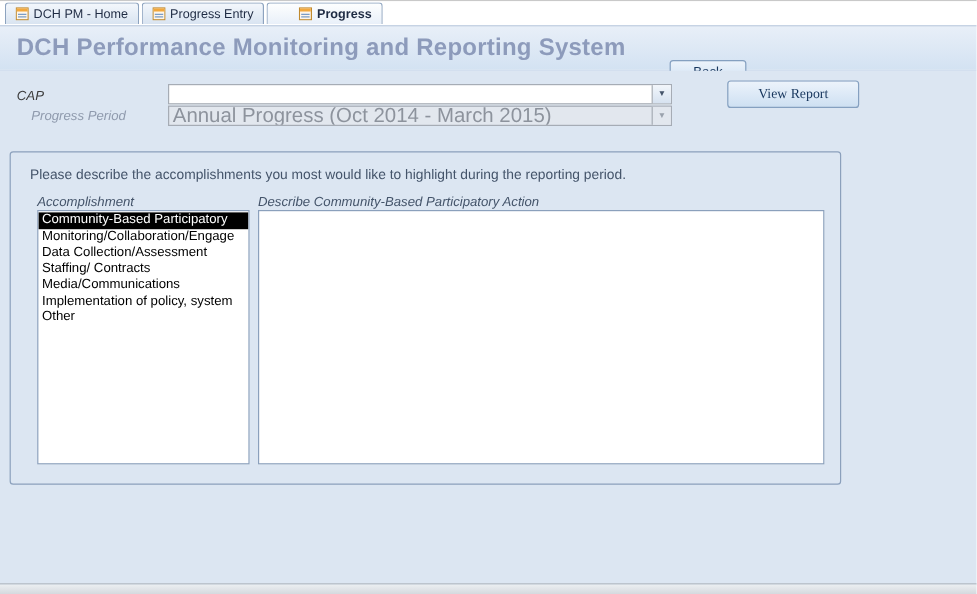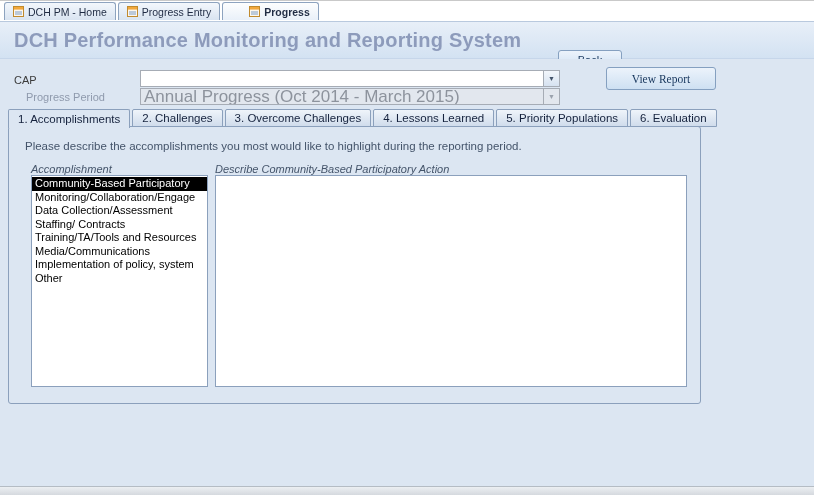--- a/index.html
+++ b/index.html
@@ -50,21 +50,21 @@
   }
   .back-btn { position:absolute; left:558px; top:28px; width:64px; height:20px; }
 
   
   .form-bg {
     position:absolute; top:58px; left:0; right:0; height:429px;
     background:#dce6f2;
   }
 
   
-  .field-label { position:absolute; font-size:11px; color:#3b3b3b; white-space:nowrap; }
+  .field-label { position:absolute; font-size:11px; color:#3b3b3b; white-space:nowrap;font-style:italic; }
   .field-label.disabled { color:#8f9aad; }
   .cap-label { left:14px; top:73px; }
   .pp-label  { left:26px; top:90px; }
 
   .combo {
     position:absolute; display:flex; align-items:stretch;
     background:#ffffff; border:1px solid #a6acb5;
   }
   .cap-combo { left:140px; top:69px; width:420px; height:17px; }
   .pp-combo  { left:140px; top:87px; width:420px; height:17px; background:#e2e7ee; }
@@ -187,41 +187,32 @@
   </div>
 
   <div class="field-label disabled pp-label">Progress Period</div>
   <div class="combo pp-combo">
     <div class="combo-text">Annual Progress (Oct 2014 - March 2015)</div>
     <div class="combo-btn">▼</div>
   </div>
 
   <div class="btn view-report-btn">View Report</div>
 
-  <div class="tab-strip">
-    <div class="tab active">1. Accomplishments</div>
-    <div class="tab">2. Challenges</div>
-    <div class="tab">3. Overcome Challenges</div>
-    <div class="tab">4. Lessons Learned</div>
-    <div class="tab">5. Priority Populations</div>
-    <div class="tab">6. Evaluation</div>
-  </div>
 
   <div class="tab-panel">
     <div class="instruction">Please describe the accomplishments you most would like to highlight during the reporting period.</div>
 
     <div class="col-label acc-label">Accomplishment</div>
     <div class="col-label desc-label">Describe Community-Based Participatory Action</div>
 
     <div class="listbox">
       <div class="list-item selected">Community-Based Participatory</div>
       <div class="list-item">Monitoring/Collaboration/Engage</div>
       <div class="list-item">Data Collection/Assessment</div>
       <div class="list-item">Staffing/ Contracts</div>
-      <div class="list-item">Training/TA/Tools and Resources</div>
       <div class="list-item">Media/Communications</div>
       <div class="list-item">Implementation of policy, system</div>
       <div class="list-item">Other</div>
     </div>
 
     <textarea class="describe-box" style=""></textarea>
   </div>
 
   <div class="status-bar"></div>
 

